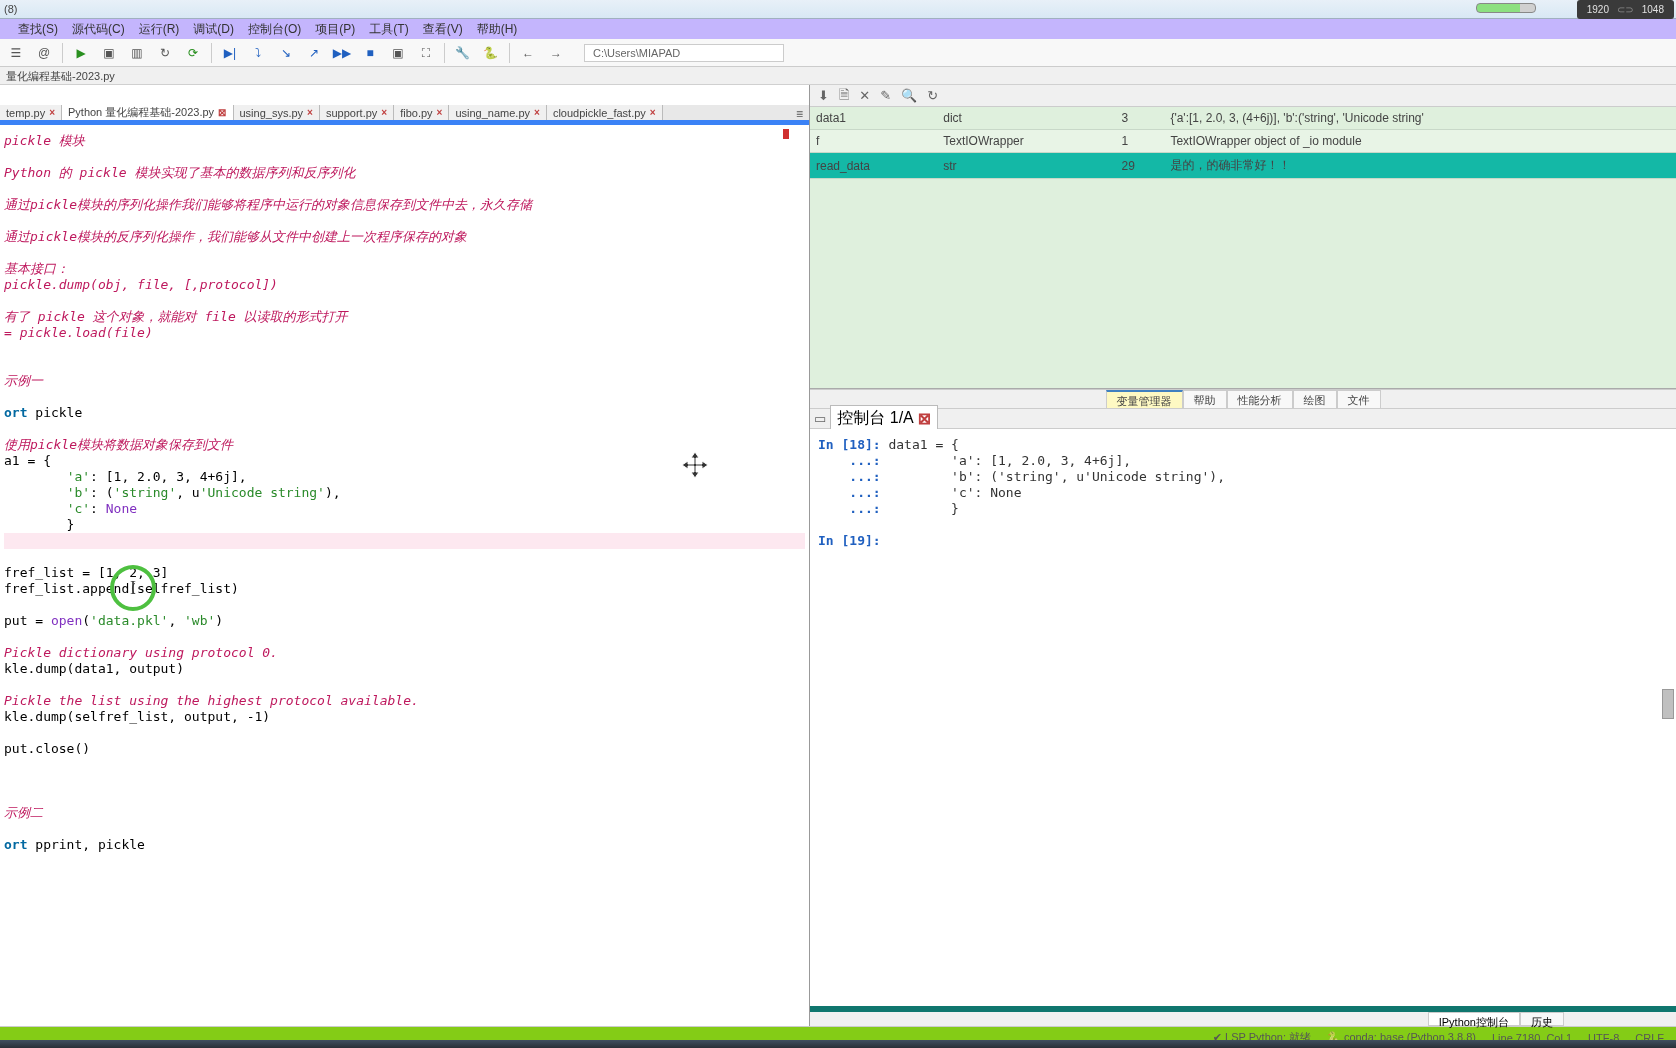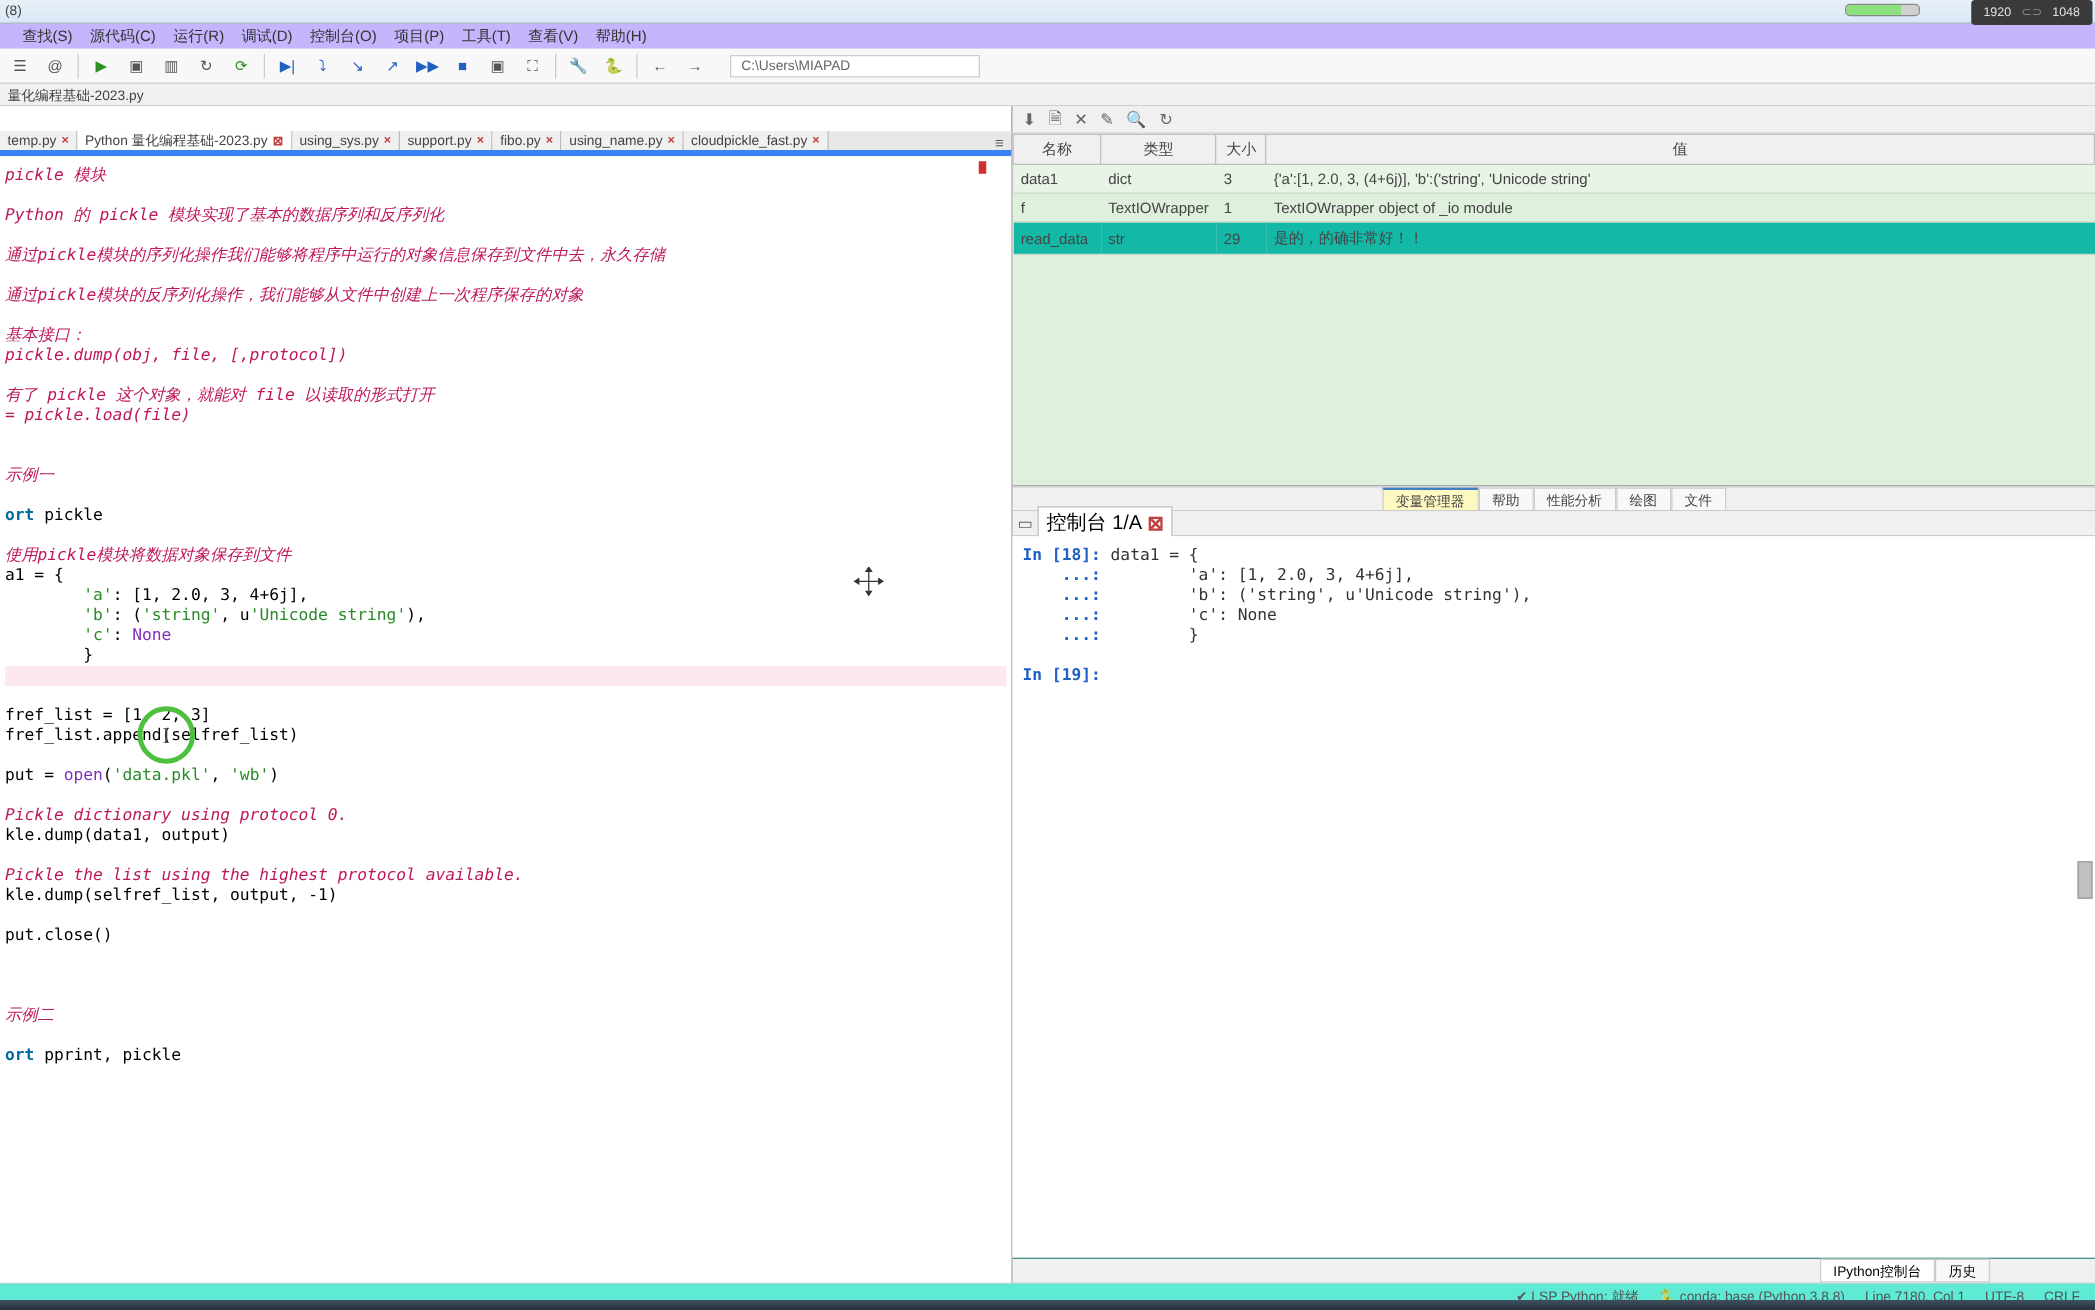--- a/index.html
+++ b/index.html
@@ -288,35 +288,35 @@
   width: 12px;
   height: 30px;
   background: #c0c0c0;
   border: 1px solid #999;
 }
 
 .console-bottom-tabs {
   height: 20px;
   display: flex;
   justify-content: flex-end;
-  padding-right: 84px;
-  background: #f0f0f0;
-  border-top: 1px solid #0f766e;
+  padding-right: 112px;
+  background: #f0f0f0;
+  border-top: 6px solid #0f766e;
 }
 .console-bottom-tabs .tab {
   padding: 2px 10px;
   font-size: 11px;
   border: 1px solid #ccc;
   background: #f8f8f8;
 }
 .console-bottom-tabs .tab.active { background: #fff; }
 
 .statusbar {
   height: 22px;
-  background: #5eead4;
+  background: #84cc16;
   border-top: 1px solid #ccc;
   display: flex;
   align-items: center;
   justify-content: flex-end;
   gap: 16px;
   padding-right: 12px;
   font-size: 11px;
   color: #555;
 }
 
@@ -474,26 +474,20 @@
       <span>⬇</span>
       <span>🗎</span>
       <span>✕</span>
       <span>✎</span>
       <span>🔍</span>
       <span>↻</span>
     </div>
     <div class="vars-table">
       <table>
         <tbody>
-            <tr>
-          <th style="width:70px">名称</th>
-          <th style="width:90px">类型</th>
-          <th style="width:40px">大小</th>
-          <th>值</th>
-        </tr>
         <tr>
           <td>data1</td>
               <td>dict</td>
               <td>3</td>
               <td>{'a':[1, 2.0, 3, (4+6j)], 'b':('string', 'Unicode string'</td>
         </tr>
         <tr>
           <td>f</td>
               <td>TextIOWrapper</td>
               <td>1</td>

